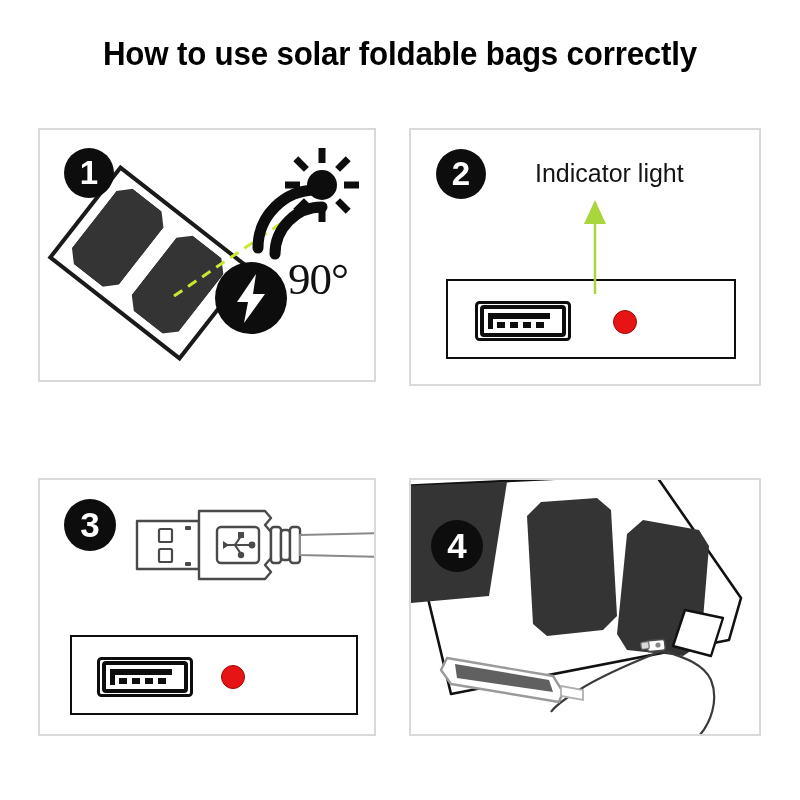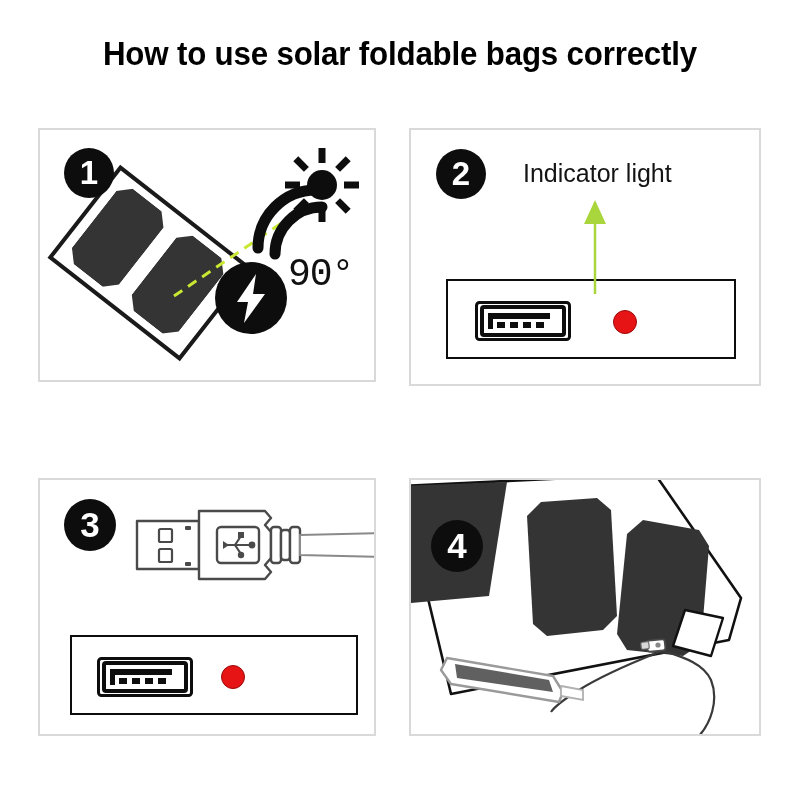--- a/index.html
+++ b/index.html
@@ -118,22 +118,22 @@
     left: 175px;
     top: 132px;
     width: 72px;
     height: 72px;
     z-index: 12;
   }
   #angle-label-1 {
     position: absolute;
     left: 248px;
     top: 123px;
-    font-family: Liberation Mono, monospace;
-    font-size: 38px;
+    font-family: Liberation Serif, serif;
+    font-size: 45px;
     color: #111111;
     letter-spacing: -1px;
     z-index: 9;
     white-space: nowrap;
   }
 
   
   .device-bar {
     position: absolute;
     background: #ffffff;
@@ -167,21 +167,21 @@
   #indicator-arrow-2 {
     position: absolute;
     left: 171px;
     top: 68px;
     width: 26px;
     height: 98px;
     z-index: 8;
   }
   #indicator-label-2 {
     position: absolute;
-    left: 112px;
+    left: 124px;
     top: 29px;
     font-family: "Liberation Sans", sans-serif;
     font-size: 25px;
     color: #141414;
     z-index: 9;
     white-space: nowrap;
   }
 
   
   #usb-plug-3 {

